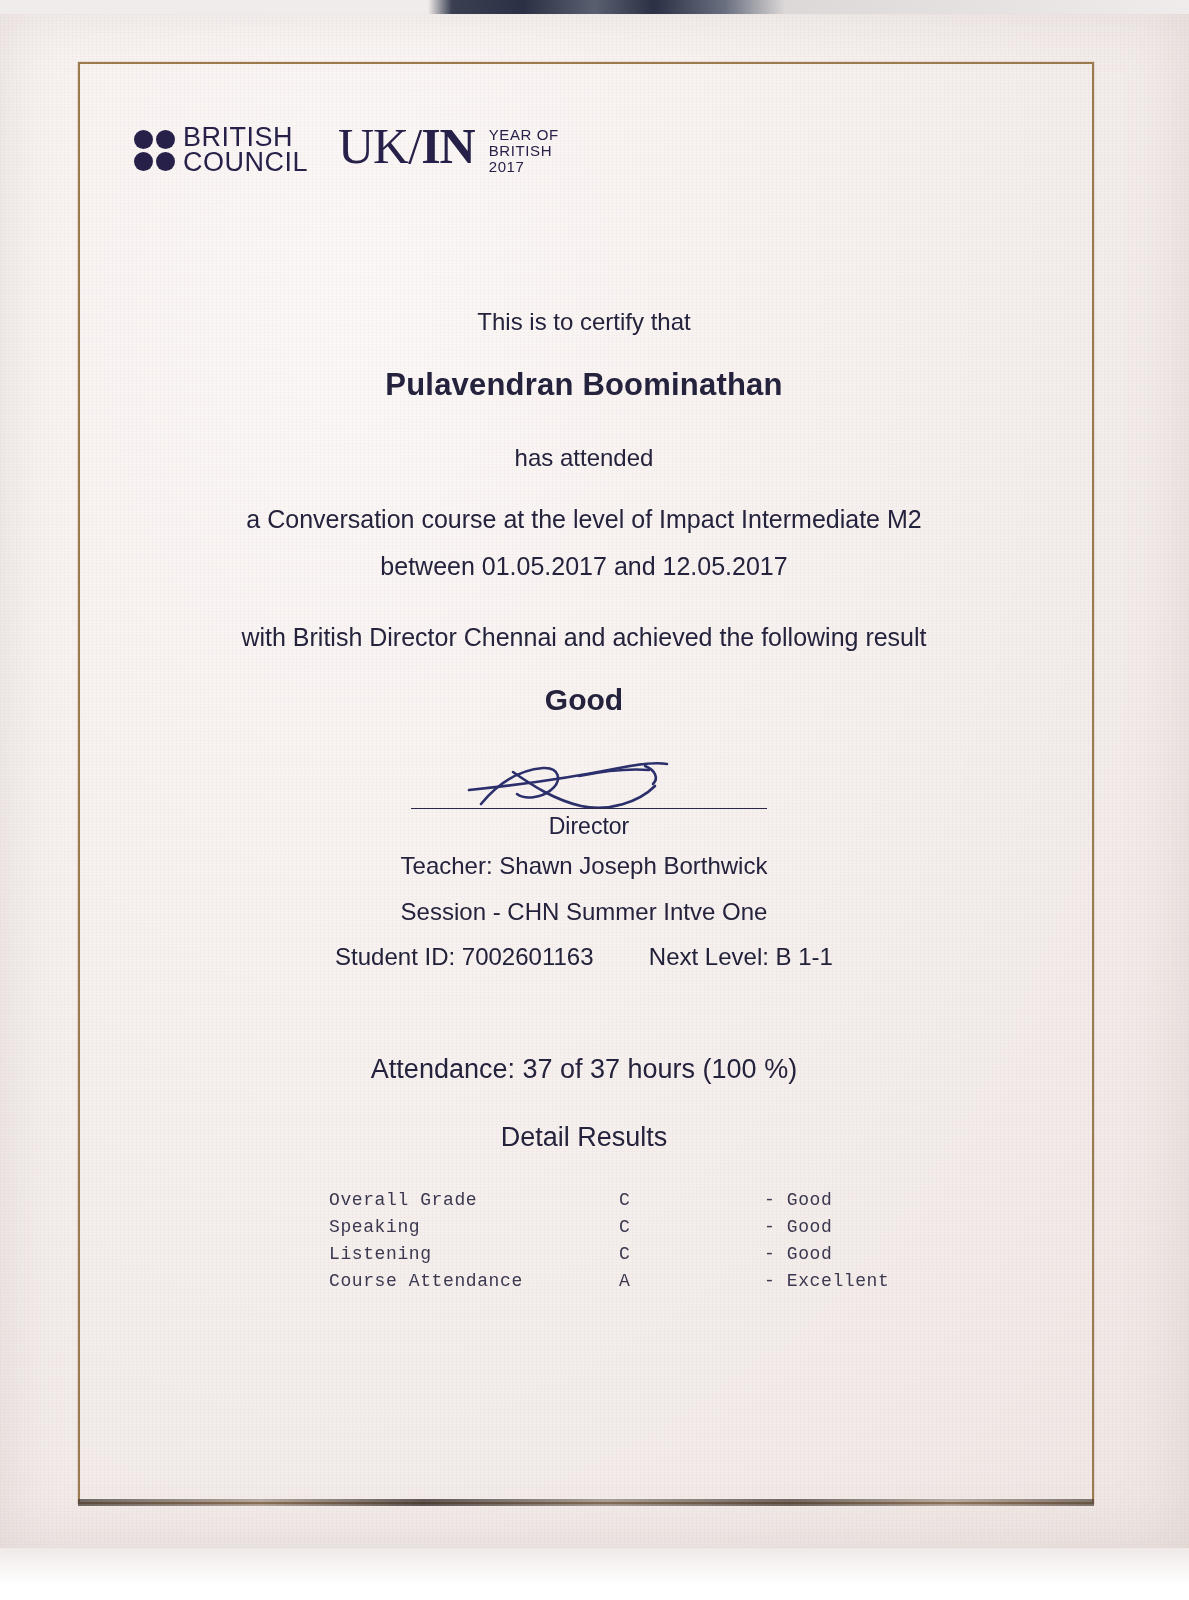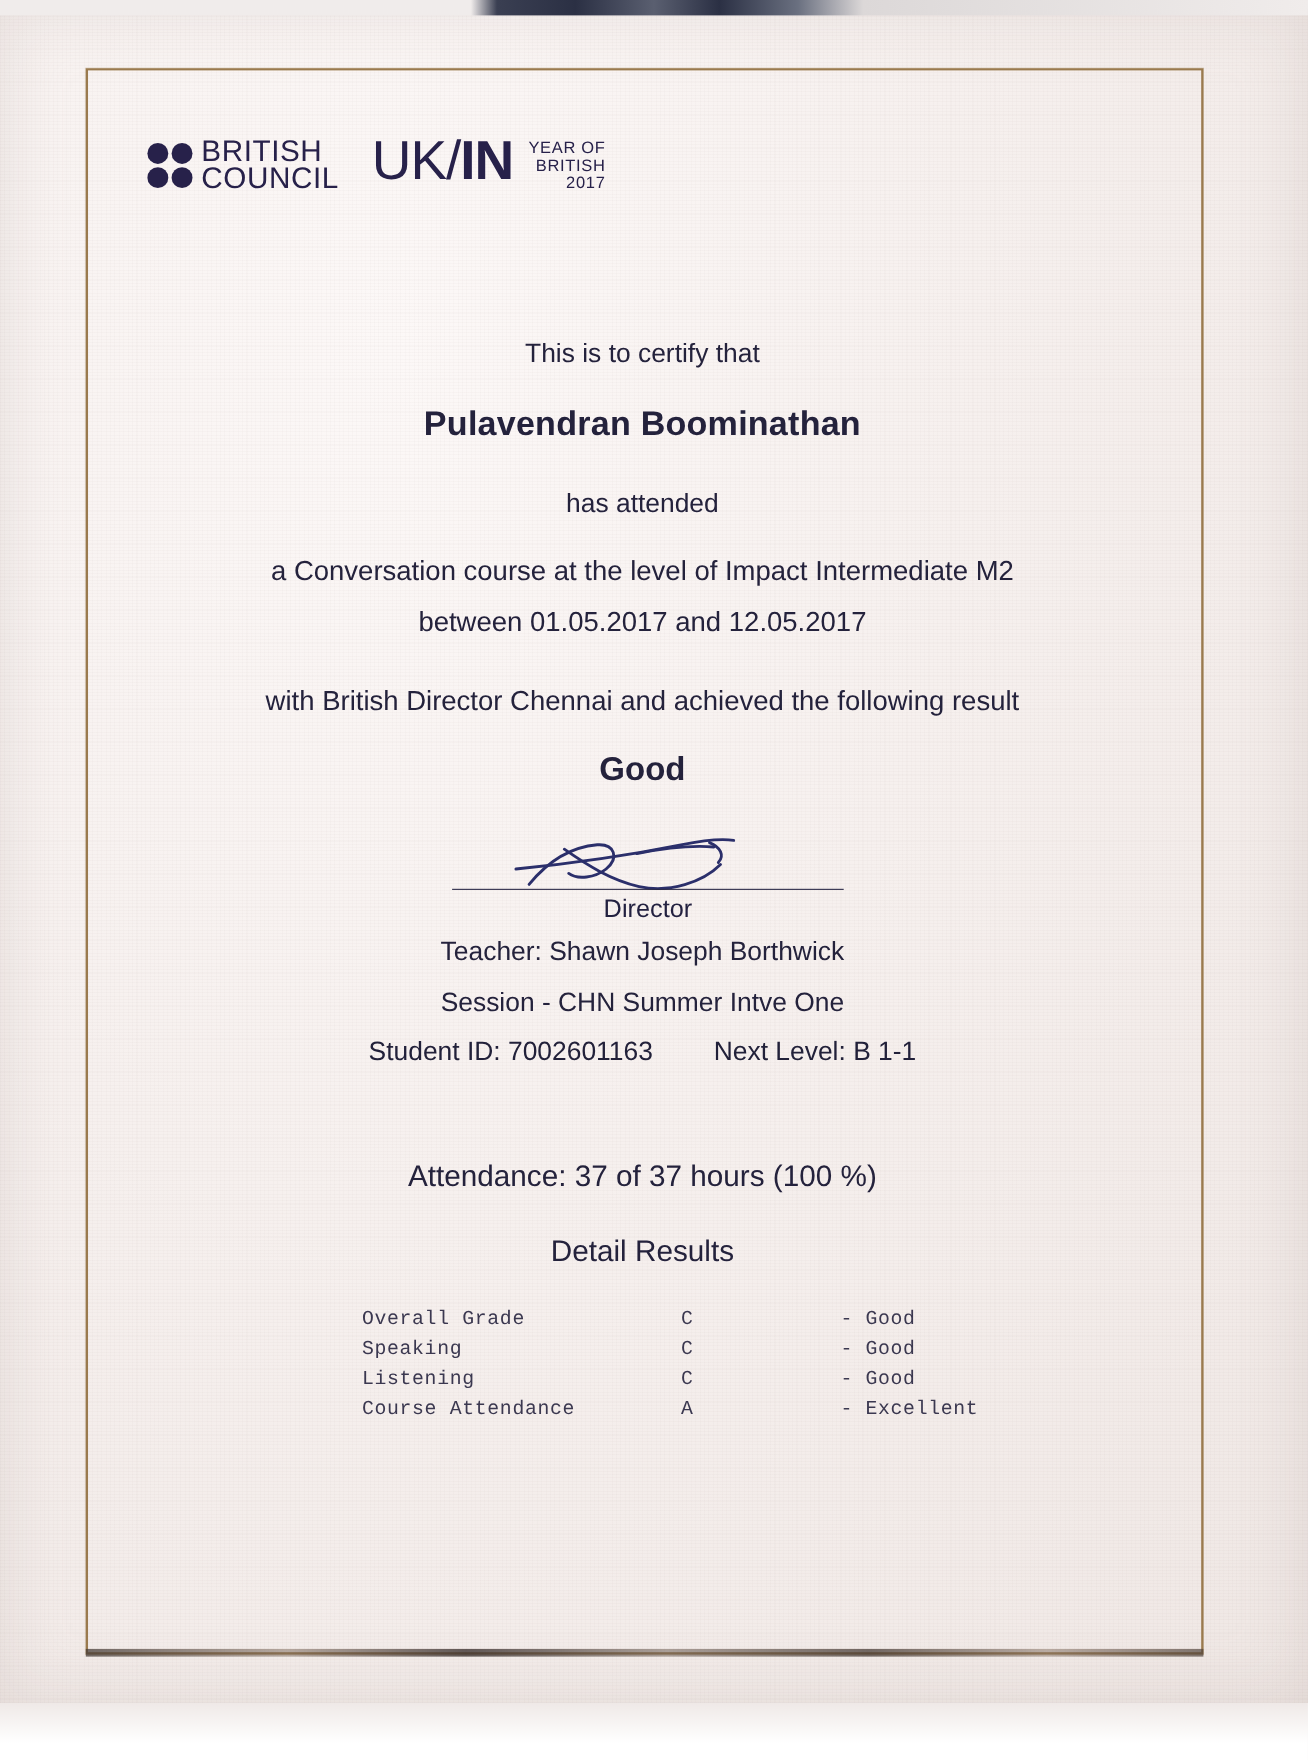--- a/index.html
+++ b/index.html
@@ -121,37 +121,36 @@
   .bc-words {
     font-family: "Liberation Sans", sans-serif;
     font-weight: normal;
     font-size: 27px;
     line-height: 25px;
     letter-spacing: 0.5px;
     color: #27214a;
   }
   .ukin {
     margin-left: 30px;
-    font-family: Liberation Sans, sans-serif;
+    font-family: Liberation Serif, serif;
     font-size: 50px;
     line-height: 50px;
     color: #27214a;
     letter-spacing: -1px;
     margin-top: -4px;
   }
   .ukin b { font-weight: bold; }
   .ukin .slash { font-weight: 300; }
   .yoc {
     margin-left: 14px;
     margin-top: 2px;
     font-size: 15px;
     line-height: 16px;
     letter-spacing: 0.6px;
     color: #27214a;
-    text-align: right;
   }
 
   .c-title {
     position: absolute;
     top: 160px;
     width: 100%;
     text-align: center;
     font-size: 37px;
     font-weight: bold;
     letter-spacing: 0.2px;

